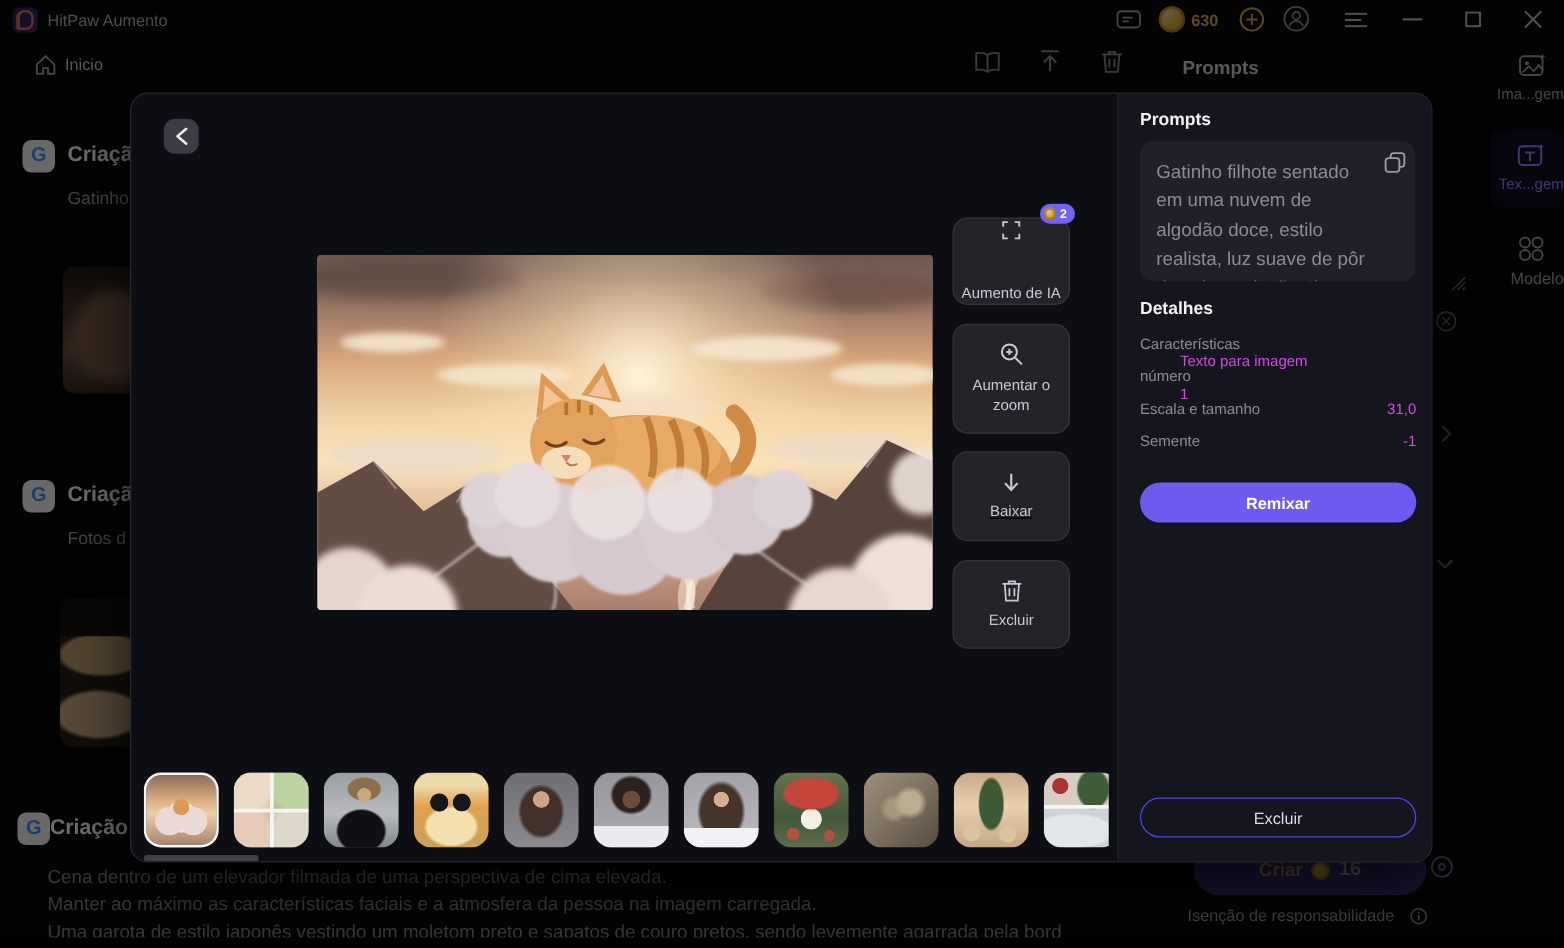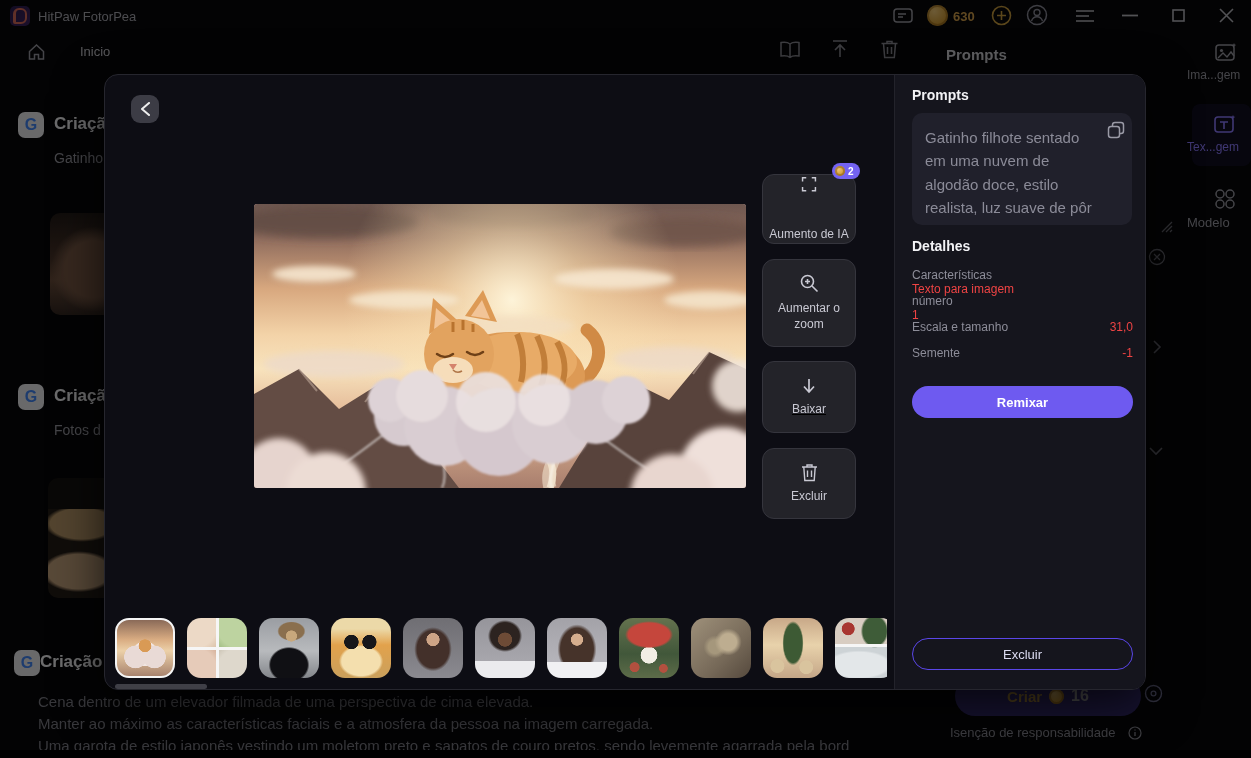--- a/index.html
+++ b/index.html
@@ -19,21 +19,21 @@
 
   .coin{border-radius:50%;background:radial-gradient(circle at 35% 30%,#f0c878,#cf9a34 65%,#9d701d);box-shadow:inset 0 0 0 2px rgba(140,95,20,.55);}
   .credits{color:#d4a04a;font-weight:bold;font-size:13px;}
 
   .sec-g{width:26px;height:26px;border-radius:7px;background:#e9e9ec;display:flex;align-items:center;justify-content:center;
          font-weight:bold;font-size:16px;color:#4285F4;}
   .sec-title{font-size:17px;font-weight:bold;color:#f0f0f2;}
   .sec-snippet{font-size:14px;color:#9a9aa2;}
   .bottom-line{position:absolute;left:38px;font-size:15px;color:#7d7d85;white-space:nowrap;}
 
-  .side-label{position:absolute;width:64px;text-align:left;font-size:12px;color:#9a9aa2;}
+  .side-label{position:absolute;width:64px;text-align:right;font-size:12px;color:#9a9aa2;}
 
   
   .modal{position:absolute;left:104px;top:74px;width:1042px;height:616px;z-index:10;background:#0d0d14;
          border:1px solid #26262e;border-radius:14px;box-shadow:0 14px 50px rgba(0,0,0,.75);overflow:hidden;box-sizing:border-box;}
   .back-btn{position:absolute;left:26px;top:20px;width:28px;height:28px;border-radius:9px;background:#3c3c45;
             display:flex;align-items:center;justify-content:center;cursor:pointer;}
   .gen-image{position:absolute;left:149px;top:129px;width:492px;height:284px;border-radius:3px;overflow:hidden;background:#caa}
 
   .action-btn{position:absolute;left:657px;width:94px;background:#232329;border:1px solid #35353d;border-radius:12px;
               display:flex;flex-direction:column;align-items:center;justify-content:center;gap:7px;cursor:pointer;box-sizing:border-box;}
@@ -43,21 +43,21 @@
   .badge .coin{width:10px;height:10px;}
   .badge .n{font-size:10px;font-weight:bold;color:#fff;}
 
   .panel{position:absolute;left:789px;top:0;width:253px;height:616px;background:#15151d;border-left:1px solid #23232b;box-sizing:border-box;}
   .panel-h{position:absolute;font-size:14px;font-weight:bold;color:#f2f2f5;}
   .prompt-box{position:absolute;left:17px;top:38px;width:220px;height:112px;background:#20202b;border-radius:10px;box-sizing:border-box;
               padding:13px 34px 13px 13px;font-size:15px;line-height:1.55;color:#8b8b98;overflow:hidden;cursor:text;}
   .copy-btn{position:absolute;left:211px;top:45px;width:20px;height:20px;cursor:pointer;}
   .detail-row{position:absolute;left:17px;width:221px;display:flex;justify-content:space-between;font-size:12px;}
   .detail-row .lbl{color:#8d8d99;}
-  .detail-row .val{color:#ef4444;}
+  .detail-row .val{color:#d946ef;margin-left:32px;}
   .remix-btn{position:absolute;left:17px;top:311px;width:221px;height:32px;border-radius:16px;background:#6e5af0;border:none;
              color:#fff;font-weight:bold;font-size:13px;font-family:"Liberation Sans",sans-serif;cursor:pointer;}
   .del-btn{position:absolute;left:17px;top:563px;width:221px;height:32px;border-radius:16px;background:transparent;
            border:1.5px solid #5a46e8;color:#dcdcf2;font-size:13px;font-family:"Liberation Sans",sans-serif;cursor:pointer;box-sizing:border-box;}
 
   .thumbs{position:absolute;left:10px;top:541px;width:772px;height:64px;display:flex;gap:12px;align-items:center;overflow:hidden;}
   .thumb{flex:none;width:60px;height:60px;border-radius:14px;cursor:pointer;box-sizing:border-box;}
   .thumb.sel{border:2px solid #f5f5f5;}
   .scroll-thumb{position:absolute;left:10px;top:609px;width:92px;height:5px;border-radius:3px;background:#3f3f47;cursor:pointer;}
 
@@ -113,21 +113,21 @@
 </head>
 <body>
 
 <div class="stage">
 
   <div class="bg-layer">
 
     <div class="app-logo">
         <i></i>
       </div>
-    <div class="app-title">HitPaw FotorPea</div>
+    <div class="app-title">HitPaw Aumento</div>
 
     <div class="abs" style="left:893px;top:8px;">
       <svg width="20" height="17" viewBox="0 0 20 17">
           <rect x="1" y="1" width="18" height="13" rx="3" fill="none" stroke="#9a9aa2" stroke-width="1.5"></rect>
           <path d="M5 6h8M5 9h5" stroke="#9a9aa2" stroke-width="1.4"></path>
         </svg>
     </div>
     <div class="abs coin" style="left:927px;top:5px;width:21px;height:21px;"></div>
     <div class="abs credits" style="left:953px;top:9px;">630</div>
     <div class="abs" style="left:991px;top:5px;">
@@ -162,21 +162,21 @@
       <svg width="15" height="15" viewBox="0 0 15 15">
           <path d="M1 1l13 13M14 1L1 14" stroke="#b5b5bc" stroke-width="1.6"></path>
         </svg>
     </div>
 
     <div class="abs" style="left:28px;top:44px;">
       <svg width="17" height="16" viewBox="0 0 17 16">
           <path d="M1.5 7.5L8.5 1l7 6.5V15h-5v-4.5h-4V15h-5z" fill="none" stroke="#9a9aa2" stroke-width="1.5"></path>
         </svg>
     </div>
-    <div class="abs" style="left:52px;top:44px;font-size:13px;color:#c0c0c6;margin-left:28px;">Inicio</div>
+    <div class="abs" style="left:52px;top:44px;font-size:13px;color:#c0c0c6;">Inicio</div>
 
     <div class="abs" style="left:779px;top:41px;">
       <svg width="22" height="18" viewBox="0 0 22 18">
           <path d="M11 3c-2-1.6-5-2-9-1.4V15c4-.6 7-.2 9 1.4 2-1.6 5-2 9-1.4V1.6C16 1 13 1.4 11 3zM11 3v13.4" fill="none" stroke="#8a8a92" stroke-width="1.5"></path>
         </svg>
     </div>
     <div class="abs" style="left:830px;top:39px;">
       <svg width="20" height="20" viewBox="0 0 20 20">
           <path d="M3 2h14M10 18V6M5 11l5-5 5 5" fill="none" stroke="#8a8a92" stroke-width="1.6"></path>
         </svg>

